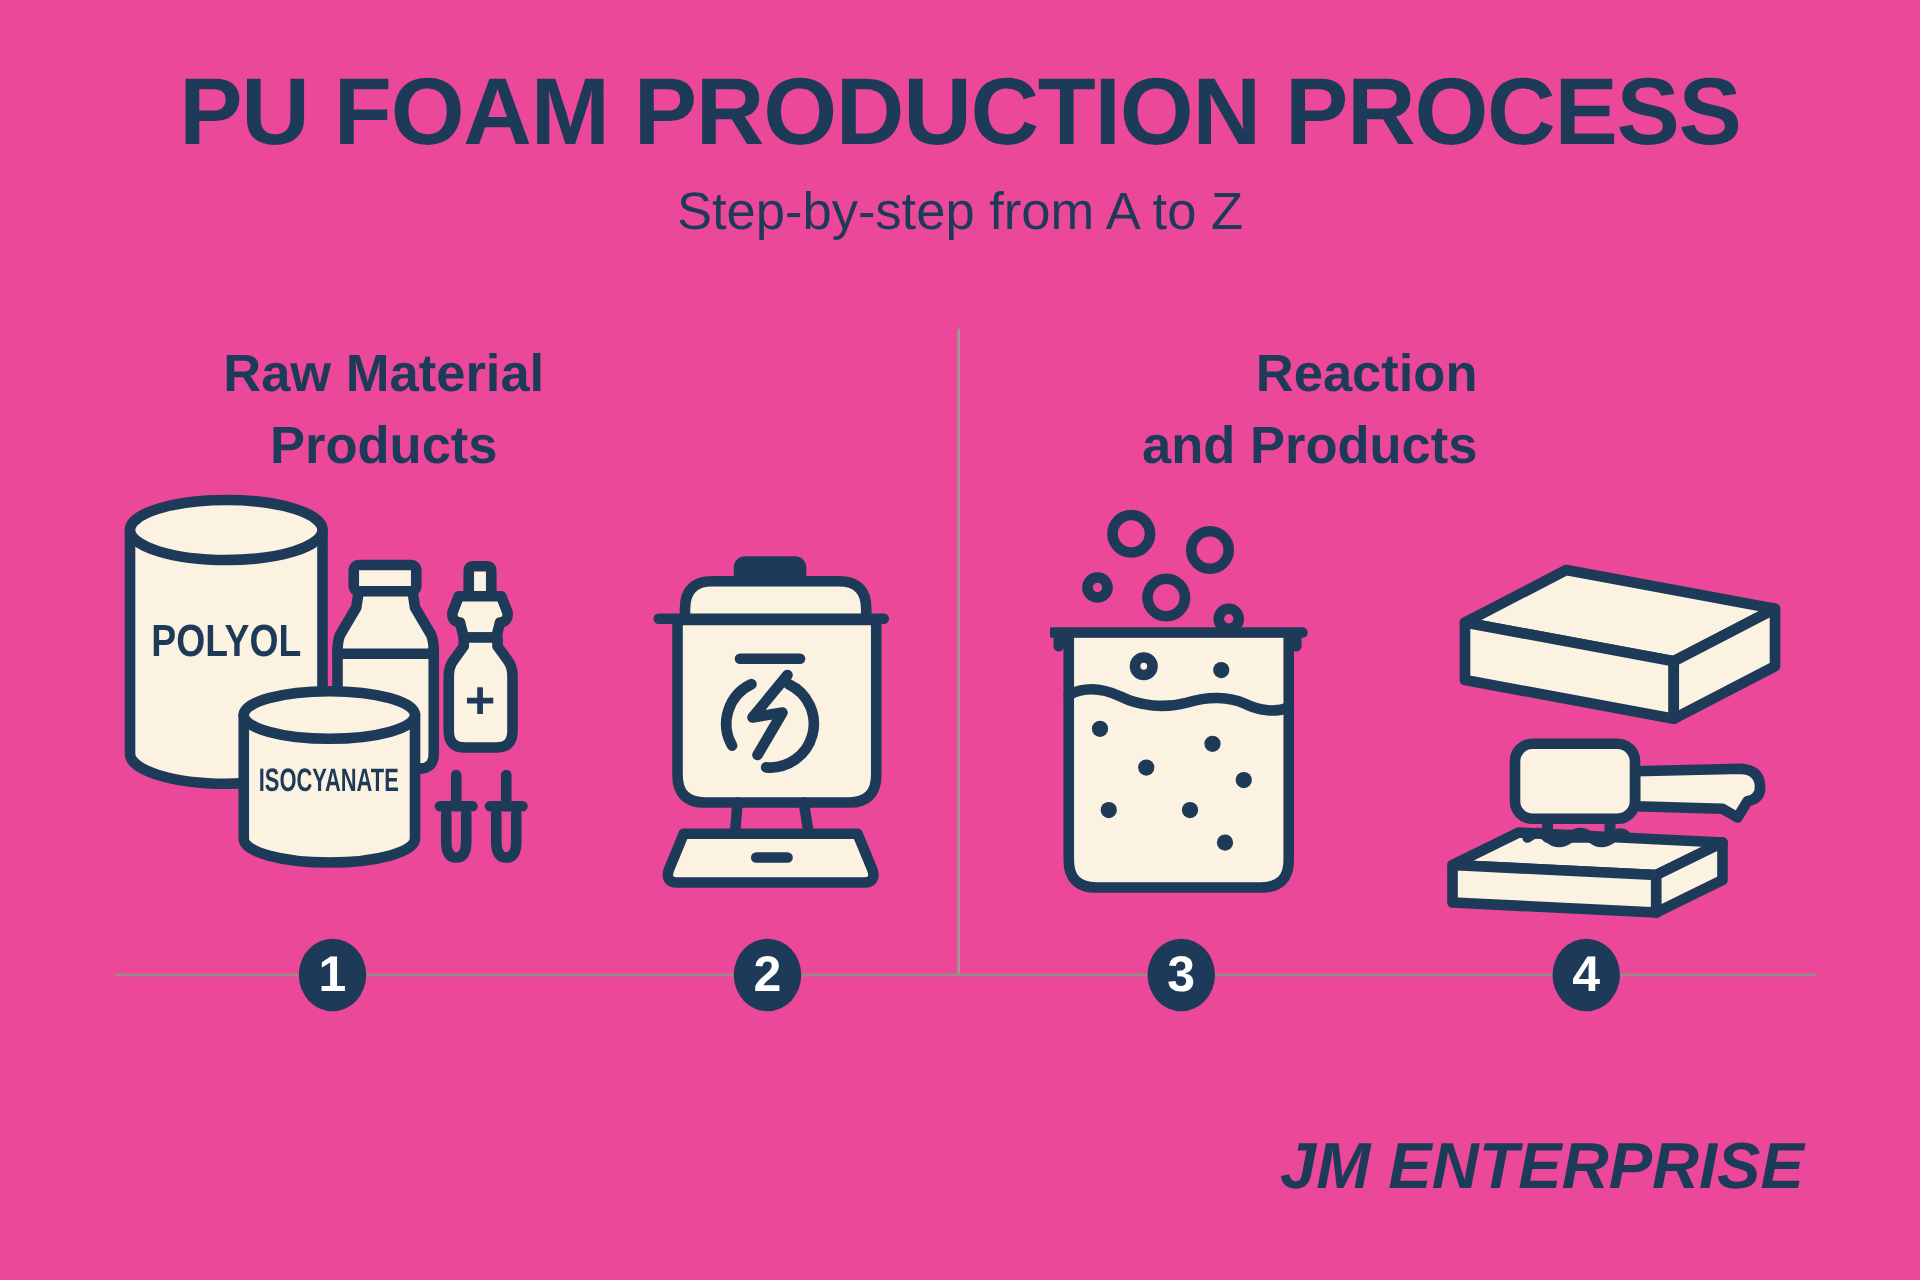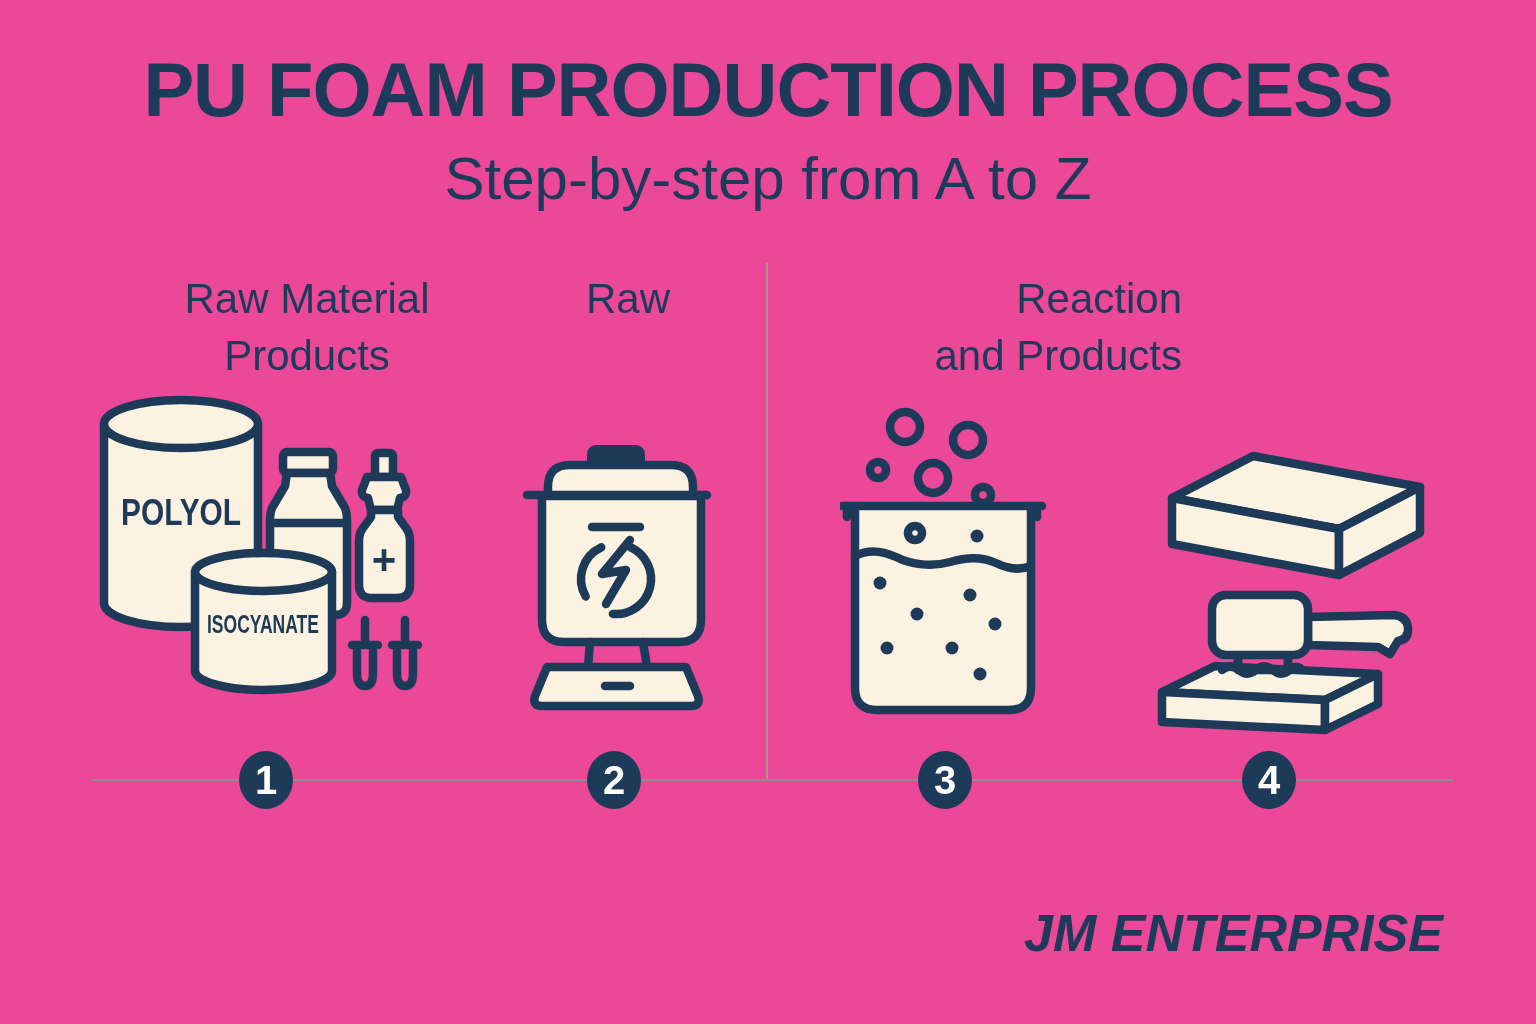--- a/index.html
+++ b/index.html
@@ -7,25 +7,25 @@
     position:relative;width:1536px;height:1024px;overflow:hidden;
     background:#ec4899;color:#1D3B59;
     font-family:"Liberation Sans", sans-serif;
   }
   .title{
     position:absolute;top:48px;left:0;width:1536px;text-align:center;
     font-size:76px;font-weight:700;letter-spacing:-1px;line-height:1.1;
   }
   .subtitle{
     position:absolute;top:146px;left:0;width:1536px;text-align:center;
-    font-size:60px;font-weight:400;line-height:1.1;
+    font-size:42px;font-weight:400;line-height:1.1;
   }
   .step-title{
     position:absolute;top:270px;text-align:center;
-    font-size:42px;font-weight:400;line-height:57px;
+    font-size:42px;font-weight:700;line-height:57px;
   }
   .st1{left:97px;width:420px;}
   .st2{left:518px;width:220px;}
   .st3{left:830px;width:352px;text-align:right;}
   .st4{left:1130px;width:336px;}
   .icon{position:absolute;}
   .ic1{left:95px;top:393px;}
   .ic2{left:518px;top:443px;}
   .ic3{left:840px;top:405px;}
   .ic4{left:1155px;top:448px;}
@@ -65,21 +65,20 @@
 <div class="canvas">
 
   <div class="title">PU FOAM PRODUCTION PROCESS</div>
   <div class="subtitle">Step-by-step from A to Z</div>
 
   <div class="step-title st1">
     <div>Raw Material</div>
     <div>Products</div>
   </div>
   <div class="step-title st2">
-    <div>Raw</div>
   </div>
   <div class="step-title st3">
     <div>Reaction</div>
     <div>and Products</div>
   </div>
 
   <svg class="icon ic1" width="330" height="310" viewBox="0 0 330 310">
     <g>
       <path class="fillc" d="M 9 31 V 210 A 77 24 0 0 0 163 210 V 31"></path>
       <ellipse class="fillc" cx="86" cy="31" rx="77" ry="24"></ellipse>

